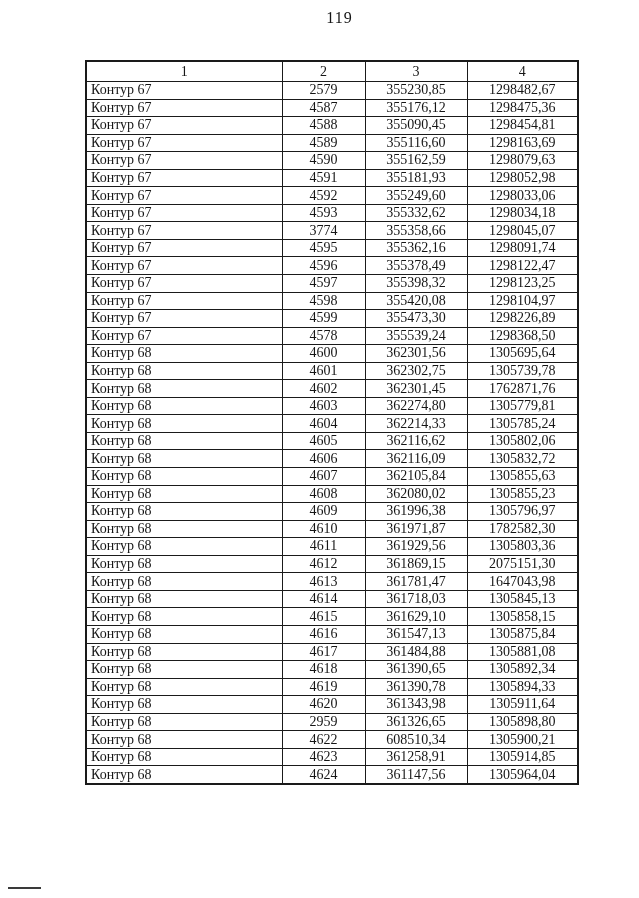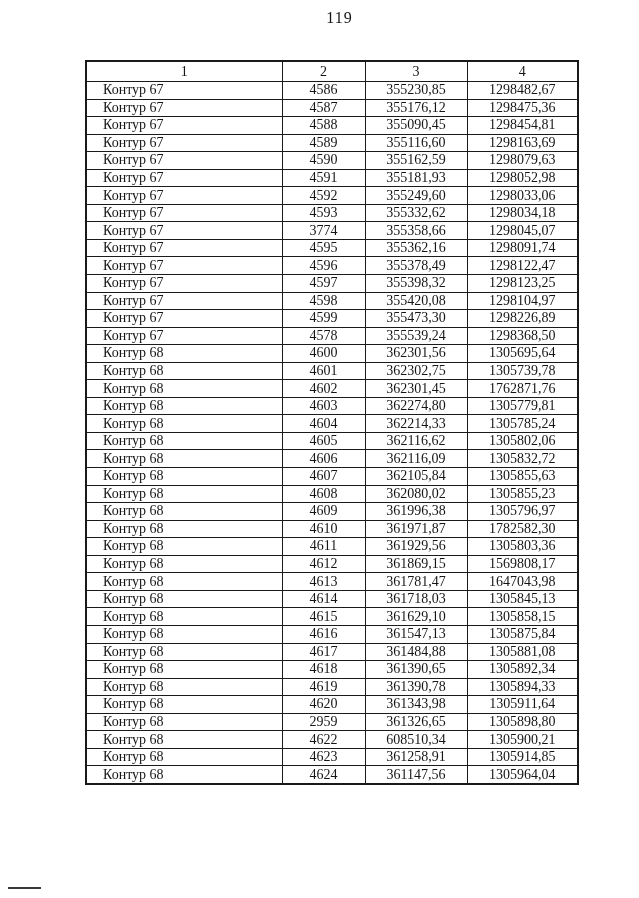--- a/index.html
+++ b/index.html
@@ -51,21 +51,21 @@
     height: 19px;
     font-weight: normal;
     text-align: center;
   }
   table.coords-table td {
     height: 16.55px;
     text-align: center;
   }
   table.coords-table td.col-name {
     text-align: left;
-    padding-left: 16px;
+    padding-left: 4px;
   }
   col.c1 { width: 196px; }
   col.c2 { width: 83px; }
   col.c3 { width: 102px; }
   col.c4 { width: 111px; }
   .footnote-line {
     position: absolute;
     left: 8px;
     top: 887px;
     width: 33px;
@@ -91,21 +91,21 @@
       <tr id="header-row">
           <th>1</th>
           <th>2</th>
           <th>3</th>
           <th>4</th>
         </tr>
     </thead>
     <tbody id="table-body">
         <tr>
           <td class="col-name">Контур 67</td>
-          <td>4586</td>
+          <td>2579</td>
           <td>355230,85</td>
           <td>1298482,67</td>
         </tr>
         <tr>
           <td class="col-name">Контур 67</td>
           <td>4587</td>
           <td>355176,12</td>
           <td>1298475,36</td>
         </tr>
         <tr>
@@ -255,21 +255,21 @@
         <tr>
           <td class="col-name">Контур 68</td>
           <td>4611</td>
           <td>361929,56</td>
           <td>1305803,36</td>
         </tr>
         <tr>
           <td class="col-name">Контур 68</td>
           <td>4612</td>
           <td>361869,15</td>
-          <td>1569808,17</td>
+          <td>2075151,30</td>
         </tr>
         <tr>
           <td class="col-name">Контур 68</td>
           <td>4613</td>
           <td>361781,47</td>
           <td>1647043,98</td>
         </tr>
         <tr>
           <td class="col-name">Контур 68</td>
           <td>4614</td>

